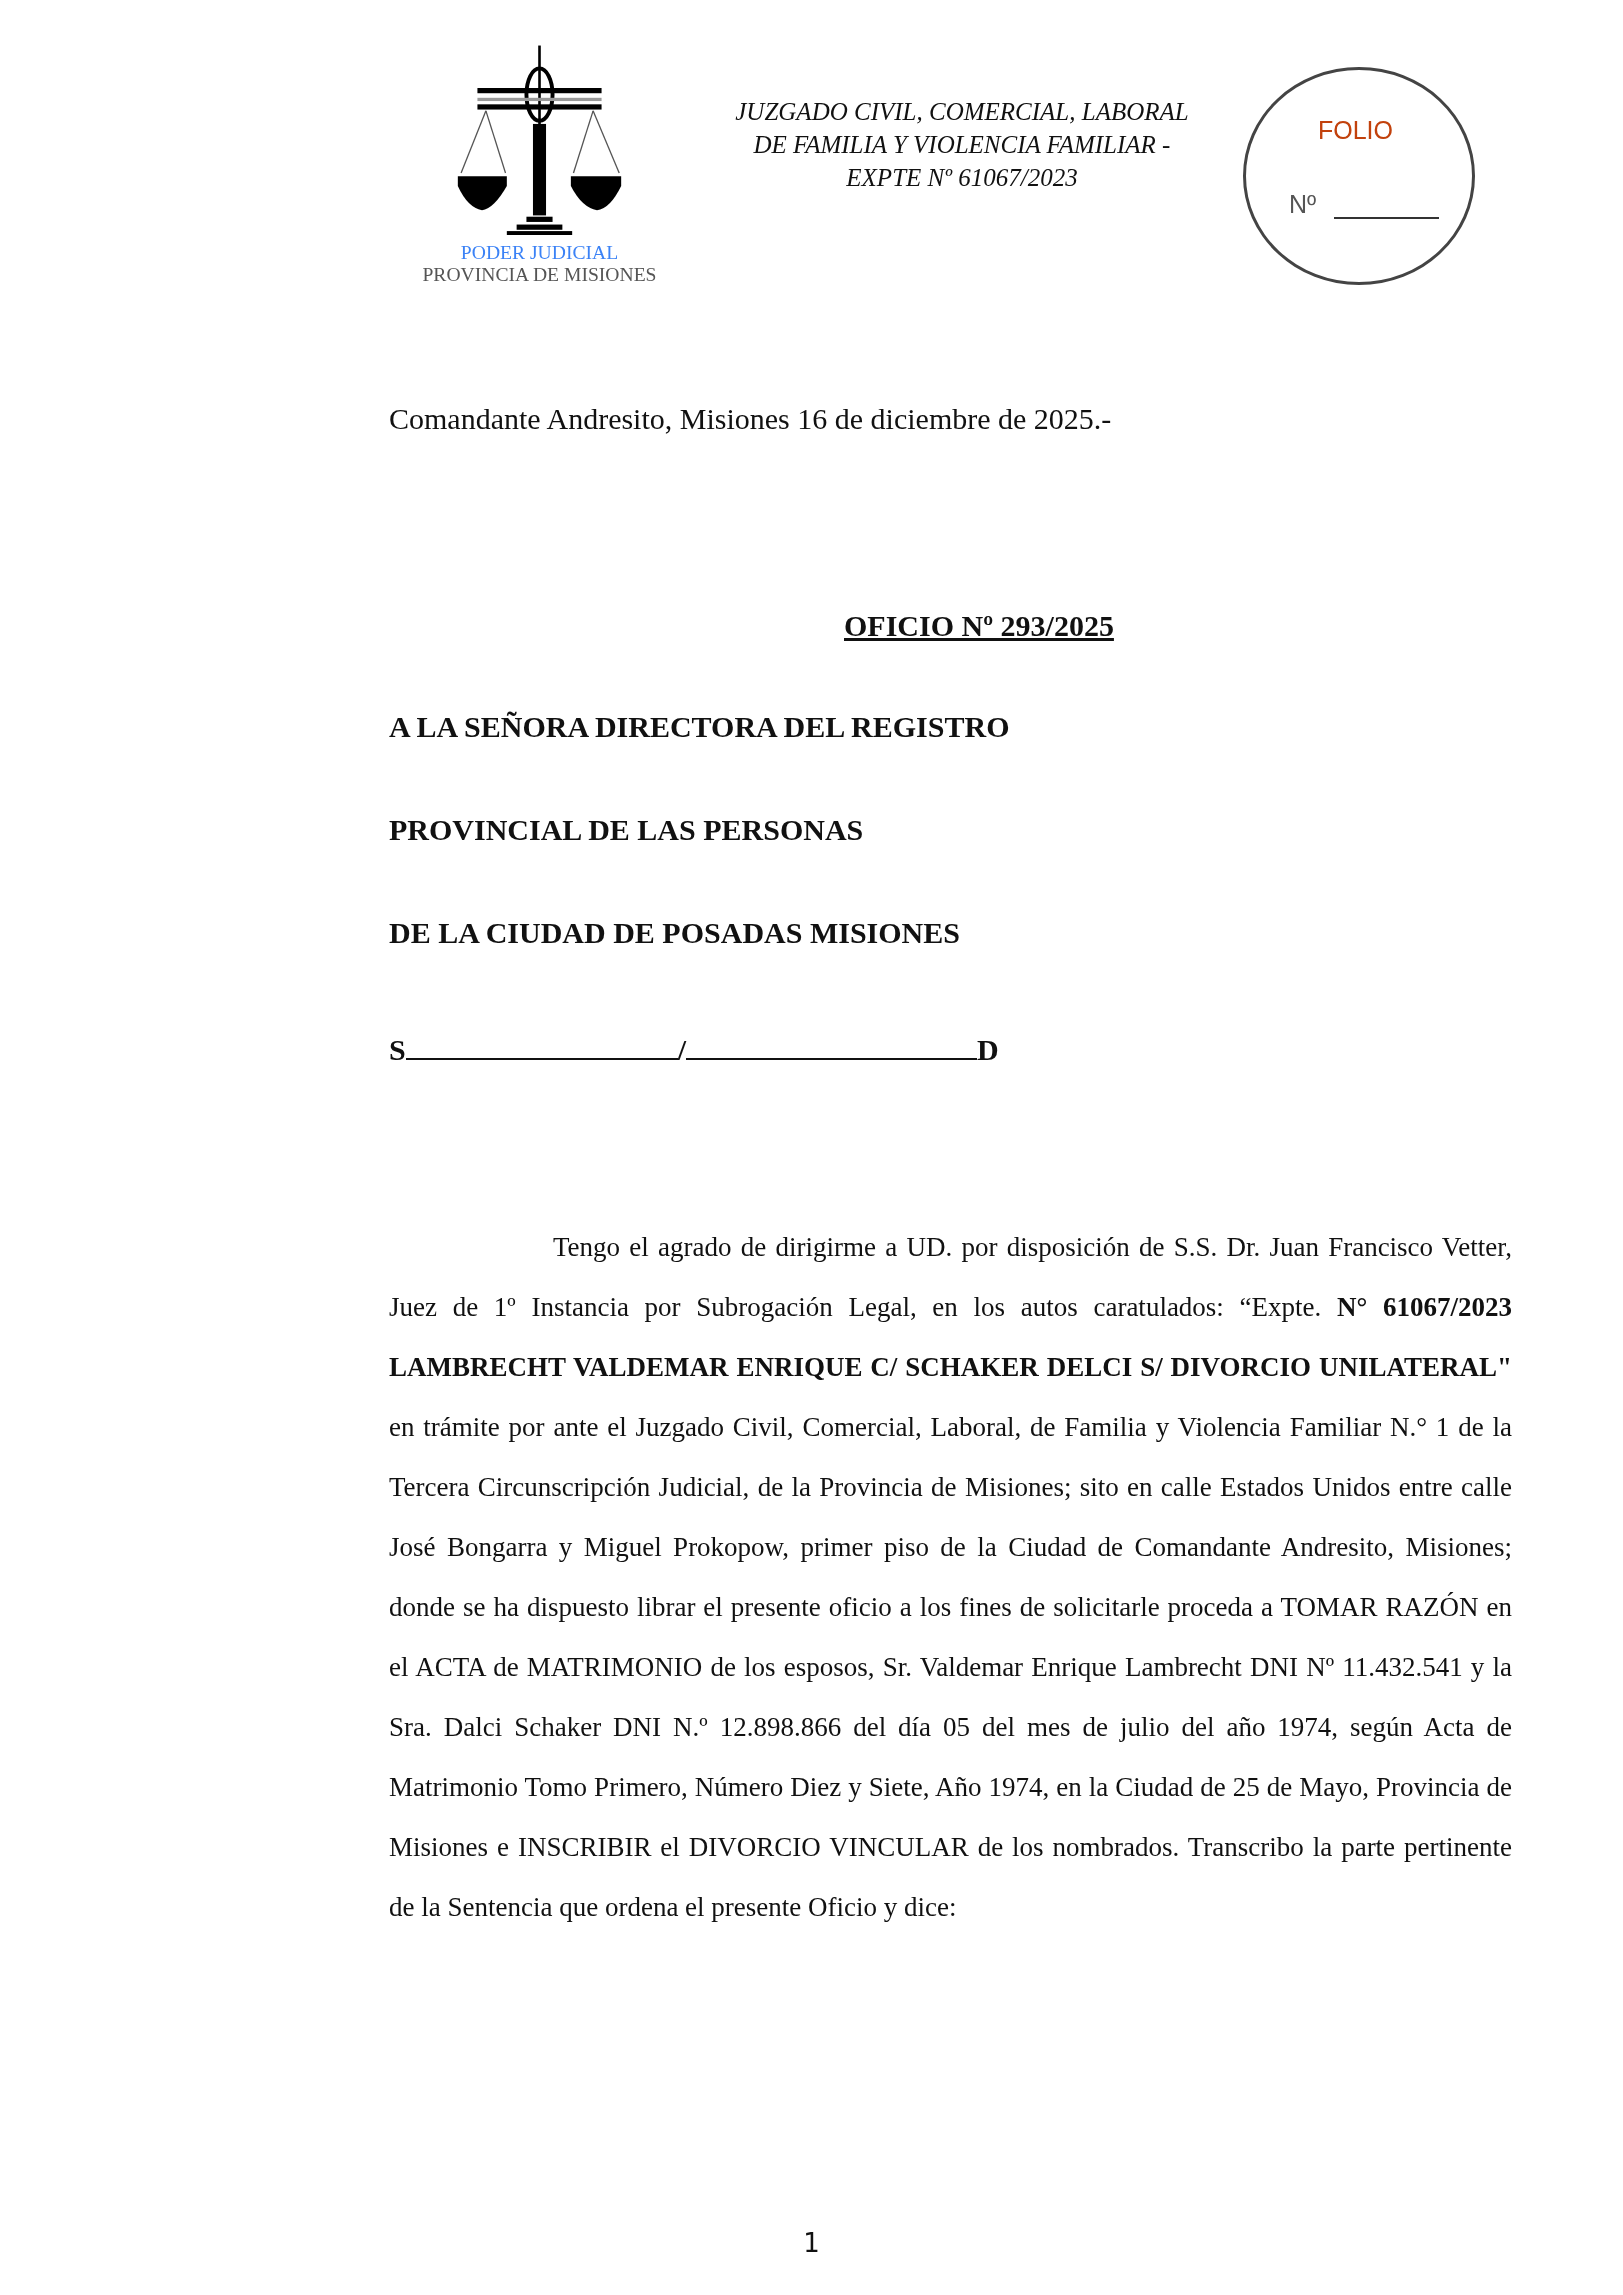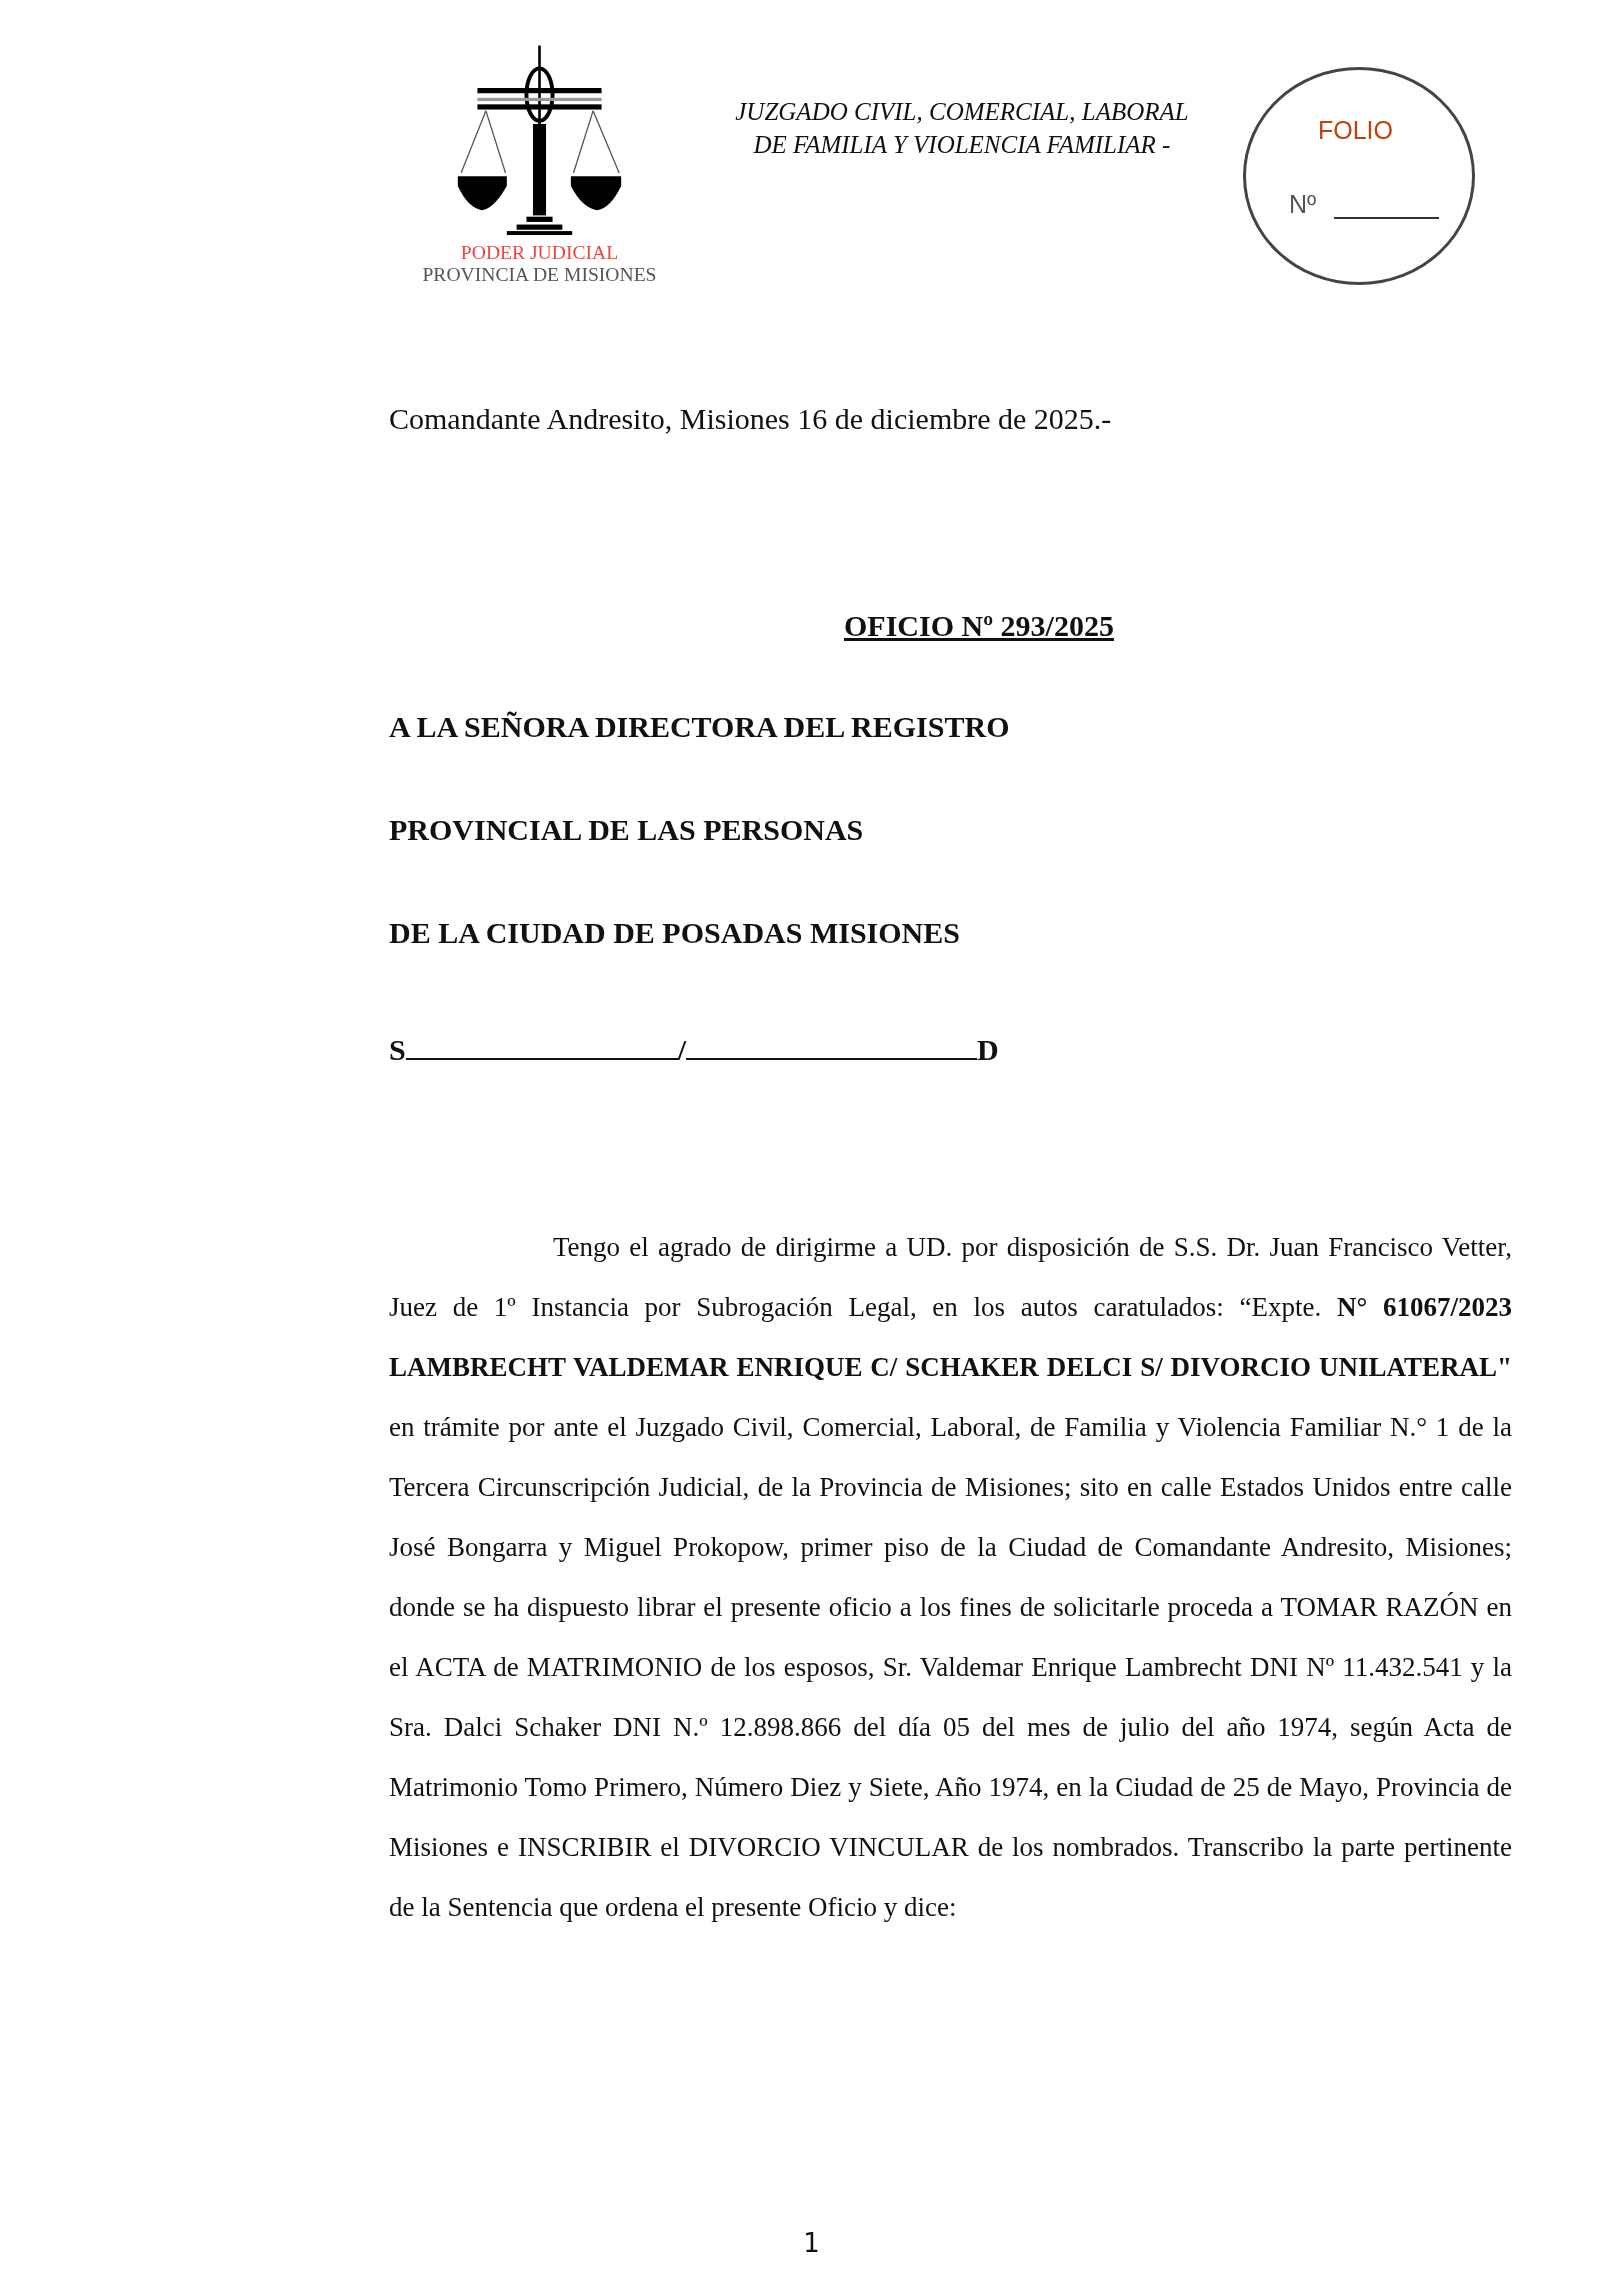--- a/index.html
+++ b/index.html
@@ -42,27 +42,28 @@
     <line x1="128" y1="110" x2="90" y2="205" stroke="#555" stroke-width="2"></line>
     <line x1="128" y1="110" x2="158" y2="205" stroke="#555" stroke-width="2"></line>
     <line x1="292" y1="110" x2="262" y2="205" stroke="#555" stroke-width="2"></line>
     <line x1="292" y1="110" x2="332" y2="205" stroke="#555" stroke-width="2"></line>
     <path d="M85 210 L160 210 L160 225 Q140 260 122 262 Q100 258 85 225 Z" fill="#000"></path>
     <path d="M258 210 L335 210 L335 225 Q318 260 298 262 Q275 258 258 225 Z" fill="#000"></path>
     <rect x="190" y="272" width="40" height="8" fill="#000"></rect>
     <rect x="175" y="284" width="70" height="8" fill="#000"></rect>
     <rect x="160" y="294" width="100" height="6" fill="#000"></rect>
   </svg>
-  <div style="text-align:center;font-size:19.6px;color:#ef4444;margin-top:5.2px;">PODER JUDICIAL</div>
+  <div style="text-align:center;font-size:19.6px;color:#3b82f6;margin-top:5.2px;">PODER JUDICIAL</div>
   <div style="text-align:center;font-size:19.6px;color:#555;">PROVINCIA DE MISIONES</div>
 </div>
 
 <div class="header">
   <div>JUZGADO CIVIL, COMERCIAL, LABORAL</div>
   <div>DE FAMILIA Y VIOLENCIA FAMILIAR -</div>
+  <div>EXPTE Nº 61067/2023</div>
 </div>
 
 <div class="folio">
   <span class="folio-title">FOLIO</span>
   <span class="folio-num">Nº</span>
   <span class="folio-line"></span>
 </div>
 
 <div class="date">Comandante Andresito, Misiones 16 de diciembre de 2025.-</div>
 

